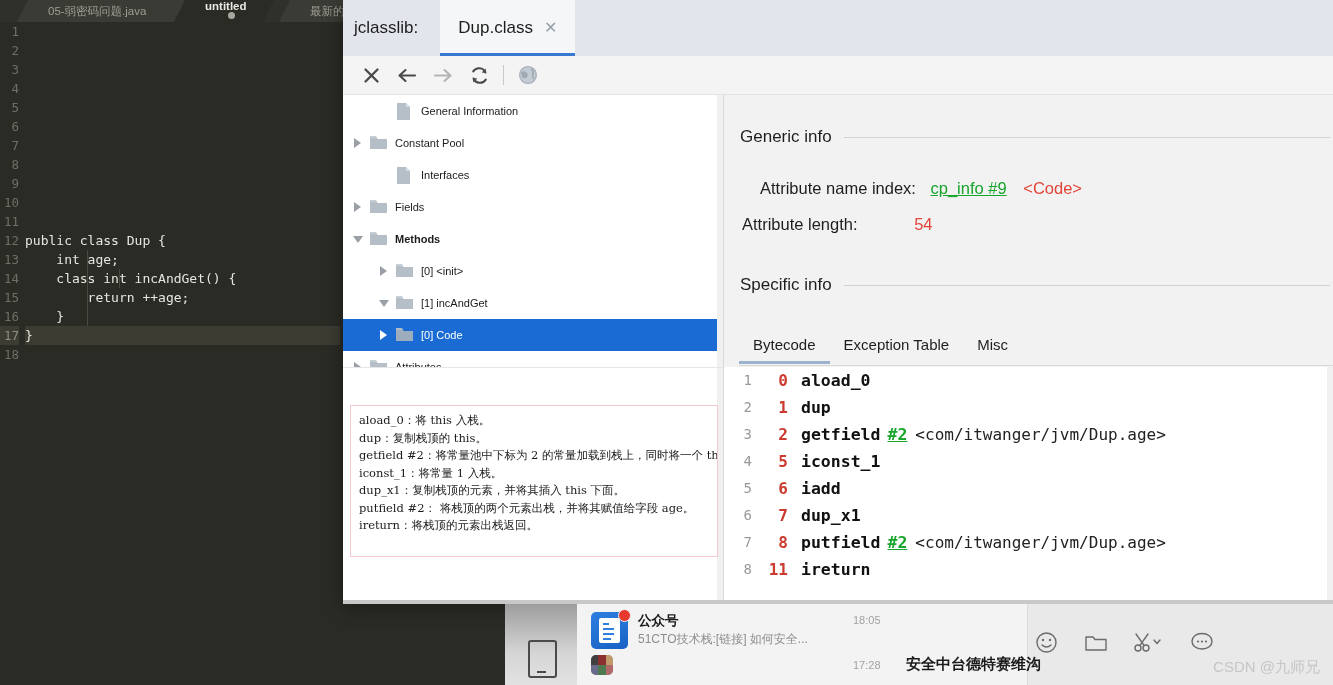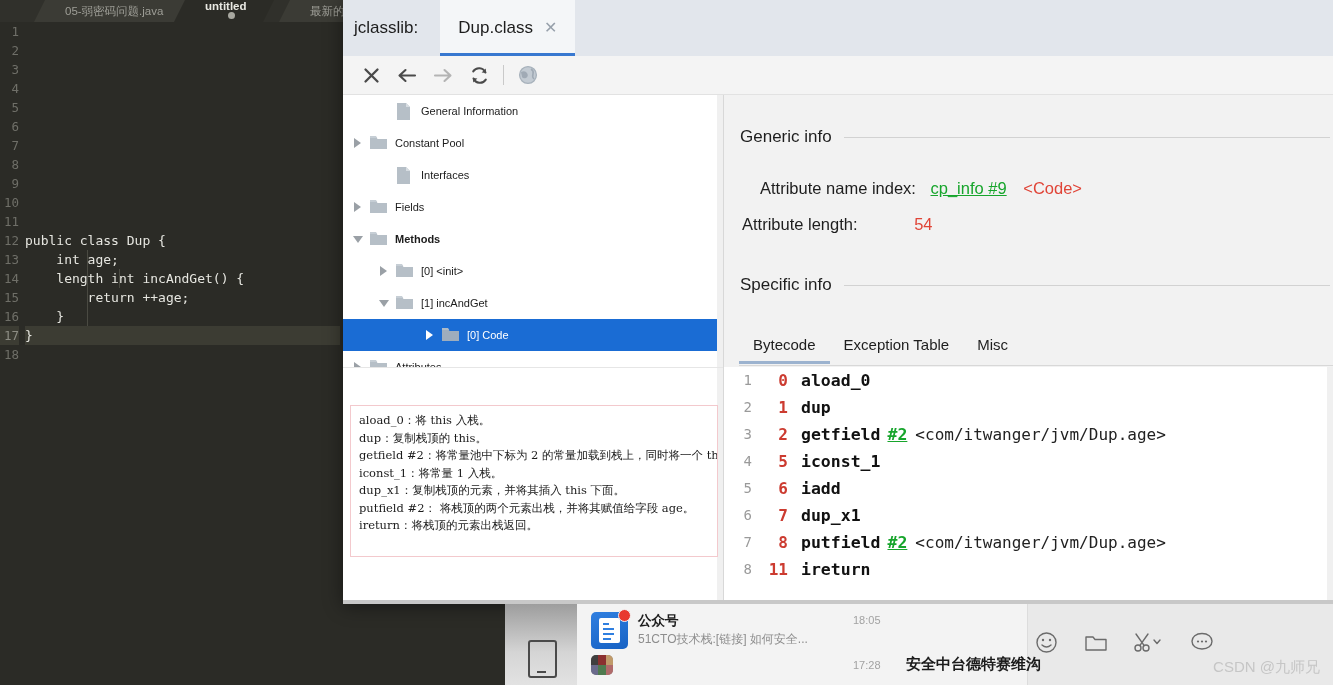--- a/index.html
+++ b/index.html
@@ -179,21 +179,21 @@
   }
 </style>
 </head>
 <body>
 
 <div class="root">
 
   <div class="editor">
 
     <div class="tabbar">
-      <div class="tab inactive" style="left:45px;gap:32px;">
+      <div class="tab inactive" style="left:28px;gap:32px;">
         <span class="notch-l"></span>
         <span class="tlabel">05-弱密码问题.java</span>
         <span class="closex">✕</span>
         <span class="notch-r"></span>
       </div>
       <div class="tab active" style="left:185px;">
         <span class="notch-l"></span>
         <span class="tlabel">untitled</span>
         <span class="dot"></span>
         <span class="notch-r"></span>
@@ -233,21 +233,21 @@
         <div class="cl"></div>
         <div class="cl"></div>
         <div class="cl"></div>
         <div class="cl"></div>
         <div class="cl"></div>
         <div class="cl"></div>
         <div class="cl"></div>
         <div class="cl"></div>
         <div class="cl">public class Dup {</div>
         <div class="cl">    int age;</div>
-        <div class="cl">    length int incAndGet() {</div>
+        <div class="cl">    class int incAndGet() {</div>
         <div class="cl">        return ++age;</div>
         <div class="cl">    }</div>
         <div class="cl hl">}</div>
         <div class="cl"></div>
       </div>
     <div class="indent-guide" style="left:87px;top:250px;height:76px;"></div>
     <div class="indent-guide" style="left:119px;top:269px;height:19px;"></div>
   </div>
 
   <div class="jc">
@@ -366,21 +366,21 @@
               <svg width="12" height="11" viewBox="0 0 12 11">
                 <path d="M1 2 L11 2 L6 9 Z" fill="#9aa0a6"></path>
               </svg>
             </span>
             <span class="ticon"><svg width="19" height="16" viewBox="0 0 19 16">
                 <path d="M1 3 H7 L8.6 5 H18 V15 H1 Z" fill="#b6bfc7"></path>
                 <path d="M1 2 H7 L8.2 4 H1 Z" fill="#c6ced5"></path>
               </svg></span>
             <span class="tlabel2">[1] incAndGet</span>
           </div>
-          <div class="trow sel" style="padding-left: 80px;">
+          <div class="trow sel" style="padding-left: 34px;">
             <span class="arrow">
               <svg width="11" height="12" viewBox="0 0 11 12">
                 <path d="M2 1 L9 6 L2 11 Z" fill="#ffffff"></path>
               </svg>
             </span>
             <span class="ticon"><svg width="19" height="16" viewBox="0 0 19 16">
                 <path d="M1 3 H7 L8.6 5 H18 V15 H1 Z" fill="#9eadbd"></path>
                 <path d="M1 2 H7 L8.2 4 H1 Z" fill="#adbac8"></path>
               </svg></span>
             <span class="tlabel2">[0] Code</span>

